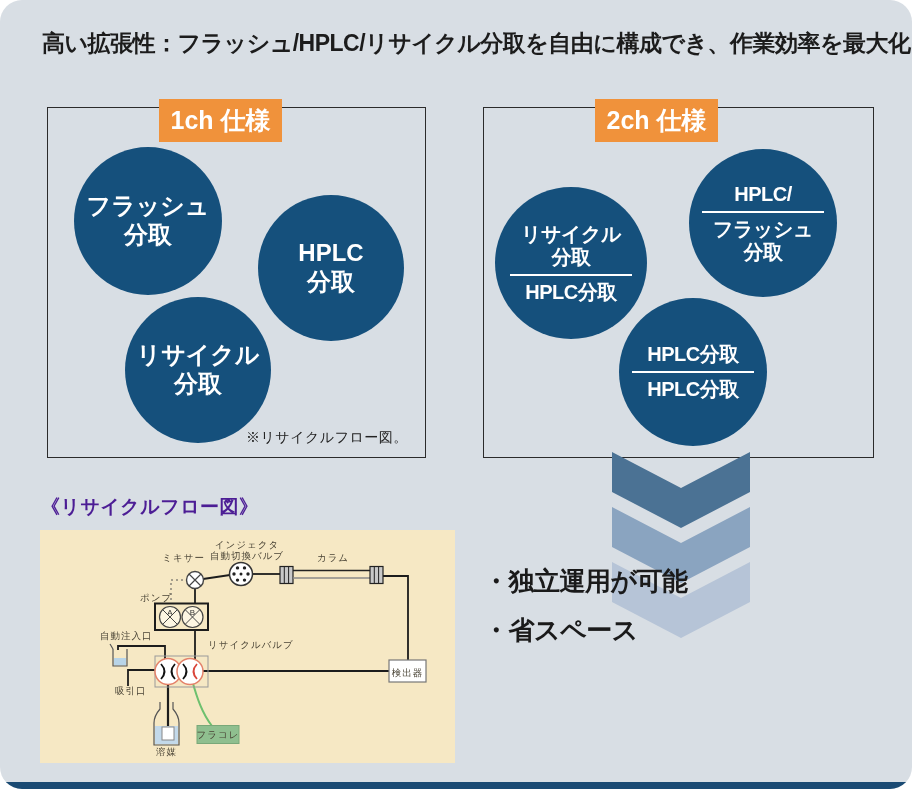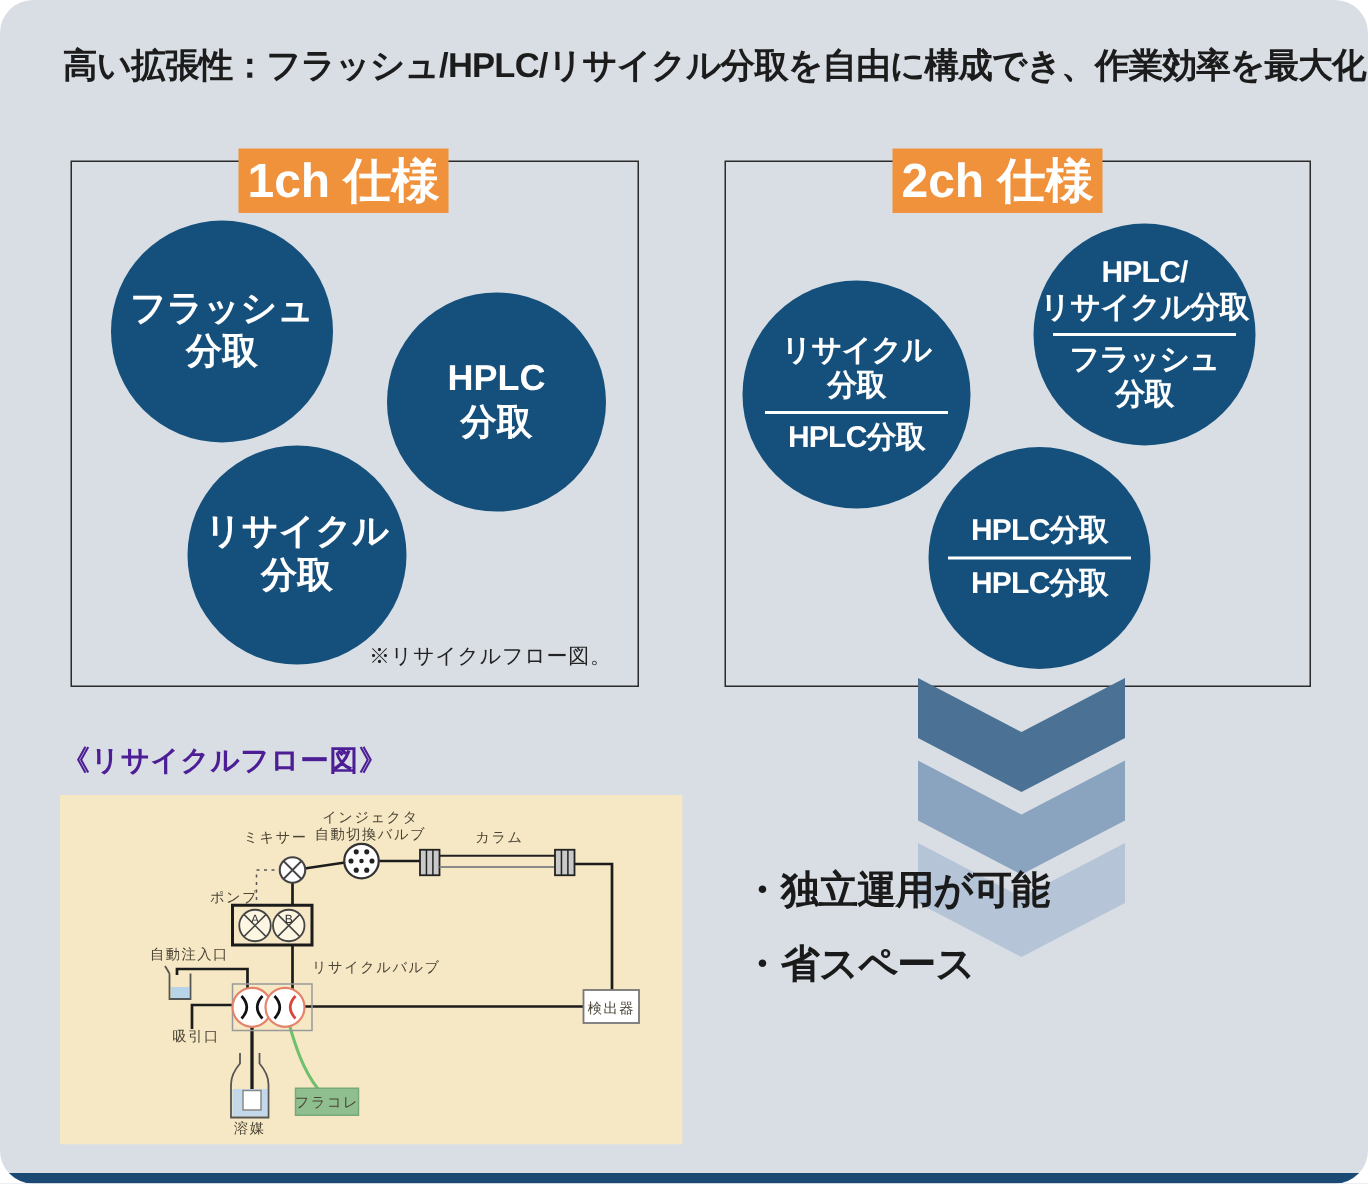--- a/index.html
+++ b/index.html
@@ -3,39 +3,39 @@
 <meta charset="utf-8">
 <style>
   html,body{margin:0;padding:0;}
   .page{position:relative;width:912px;height:789px;background:#d8dee4;overflow:hidden;
         font-family:"Liberation Sans",sans-serif;border-radius:22px;}
   .title{position:absolute;left:42px;top:28px;width:860px;font-size:23px;font-weight:bold;
          color:#1c1c1c;letter-spacing:-0.5px;white-space:nowrap;}
   .spec-box{position:absolute;top:107px;width:377px;height:349px;border:1px solid #2b2b2b;}
   .box-1ch{left:47px;}
   .box-2ch{left:483px;padding-left:12px;}
-  .orange-tab{position:absolute;top:-9px;left:111px;width:140px;height:43px;background:#f0923b;
-              color:#fff;font-size:32px;font-weight:bold;display:flex;align-items:center;
+  .orange-tab{position:absolute;top:-9px;left:111px;width:123px;height:43px;background:#f0923b;
+              color:#fff;font-size:25px;font-weight:bold;display:flex;align-items:center;
               justify-content:center;letter-spacing:0;}
   .circle{position:absolute;border-radius:50%;background:#15507c;color:#fff;font-weight:bold;
           display:flex;flex-direction:column;align-items:center;justify-content:center;
           text-align:center;line-height:1.2;}
   .c1{font-size:24px;}
   .c2{font-size:20px;line-height:1.15;letter-spacing:-0.5px;}
   .c-flash{left:26px;top:39px;width:148px;height:148px;}
   .c-hplc{left:210px;top:87px;width:146px;height:146px;justify-content:center;}
   .c-recycle{left:77px;top:189px;width:146px;height:146px;}
   .c2-left{left:11px;top:79px;width:152px;height:152px;}
   .c2-topright{left:205px;top:41px;width:148px;height:148px;}
   .c2-bottom{left:135px;top:190px;width:148px;height:148px;}
   .divider{width:122px;height:2px;background:#fff;margin:5px 0;}
   .note{position:absolute;left:198px;top:321px;font-size:14px;color:#222;
         font-family:"Liberation Serif",serif;letter-spacing:0.5px;white-space:nowrap;}
   .chevrons{position:absolute;left:612px;top:452px;}
-  .benefits{position:absolute;left:483px;top:566px;margin:12px;padding:0;list-style:none;}
+  .benefits{position:absolute;left:483px;top:566px;margin:0;padding:0;list-style:none;}
   .benefits li{font-size:26px;font-weight:bold;color:#1a1a1a;line-height:30px;
                margin-bottom:19px;white-space:nowrap;letter-spacing:-0.5px;}
   .flow-heading{position:absolute;left:41px;top:494px;font-size:19px;font-weight:bold;
                 color:#4c1d95;letter-spacing:0.5px;}
   .flow-wrap{position:absolute;left:40px;top:530px;width:415px;height:233px;}
   .footer-bar{position:absolute;left:0;top:782px;width:912px;height:7px;background:#1a4a73;}
   .diagram-label{font-family:"Liberation Serif",serif;font-size:9.5px;fill:#4a4436;letter-spacing:1px;}
 </style>
 </head>
 <body>
@@ -64,21 +64,20 @@
   <div class="spec-box box-2ch">
     <div class="orange-tab">2ch 仕様</div>
     <div class="circle c2 c2-left">
       <div>リサイクル</div>
       <div>分取</div>
       <div class="divider"></div>
       <div>HPLC分取</div>
     </div>
     <div class="circle c2 c2-topright">
       <div>HPLC/</div>
-      <div>リサイクル分取</div>
       <div class="divider"></div>
       <div>フラッシュ</div>
       <div>分取</div>
     </div>
     <div class="circle c2 c2-bottom">
       <div>HPLC分取</div>
       <div class="divider"></div>
       <div>HPLC分取</div>
     </div>
   </div>

